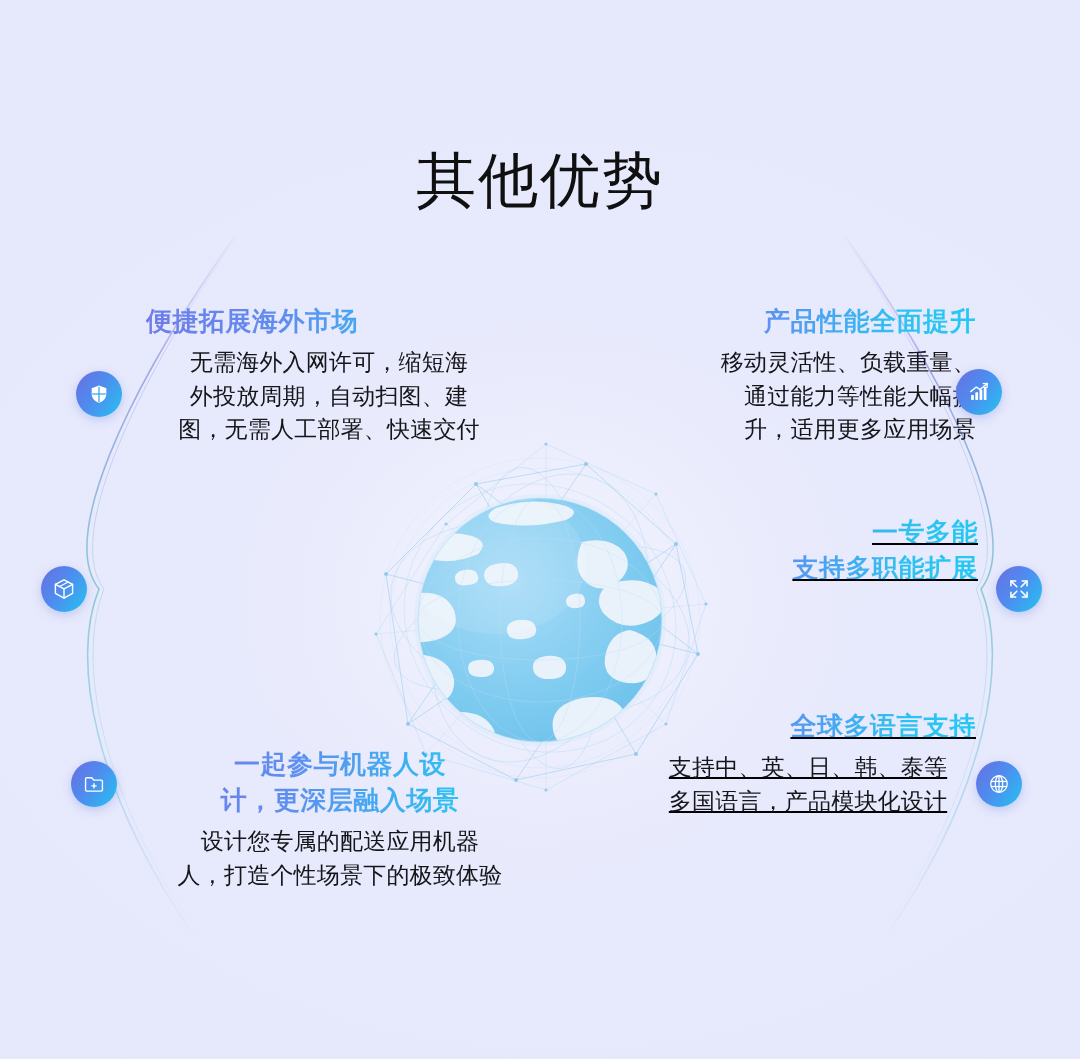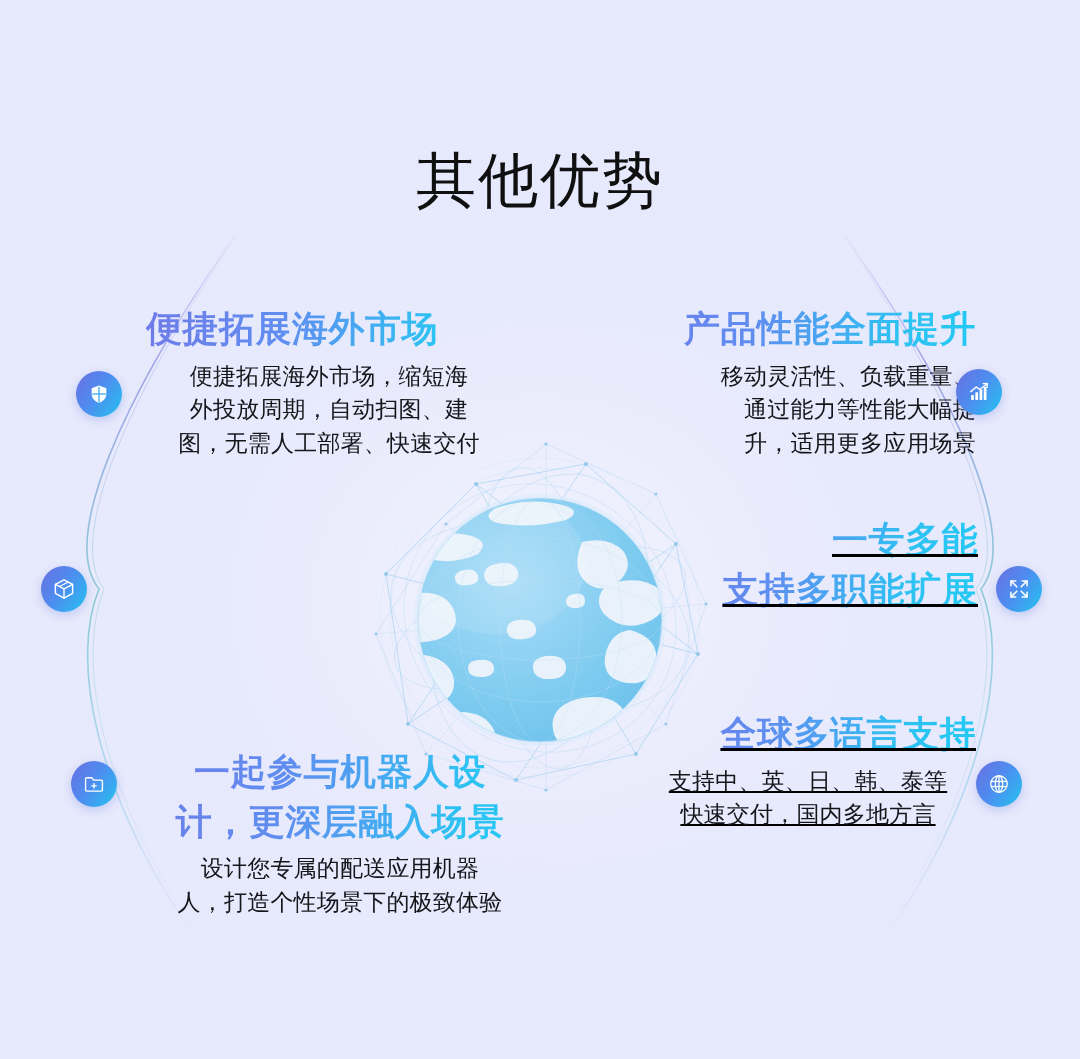--- a/index.html
+++ b/index.html
@@ -49,21 +49,21 @@
     letter-spacing: 2px;
     color: #101010;
   }
 
   
   .feature {
     position: absolute;
     z-index: 5;
   }
   .feature-heading {
-    font-size: 36px;
+    font-size: 26px;
     font-weight: bold;
     line-height: 1.38;
     letter-spacing: .5px;
     background: linear-gradient(100deg, #6f7be9 0%, #5f8ef0 38%, #2ec2f2 78%, #22c9f4 100%);
     -webkit-background-clip: text;
     background-clip: text;
     color: transparent;
     -webkit-text-fill-color: transparent;
     white-space: pre-line;
     margin: 0 0 6px 0;
@@ -245,21 +245,21 @@
         <ellipse cx="194" cy="196" rx="122" ry="82"></ellipse>
       </g>
     </g>
     <circle cx="194" cy="196" r="122" fill="none" stroke="#bcdff5" stroke-width="1" opacity="0.7"></circle>
   </svg>
 
   <h1 class="page-title">其他优势</h1>
 
   <div class="feature f-0">
     <div class="feature-heading">便捷拓展海外市场</div>
-    <div class="feature-body">便捷拓展海外市场，缩短海
+    <div class="feature-body">无需海外入网许可，缩短海
 外投放周期，自动扫图、建
 图，无需人工部署、快速交付</div>
   </div>
 
   <div class="feature f-1">
     <div class="feature-heading">产品性能全面提升</div>
     <div class="feature-body">移动灵活性、负载重量、
 通过能力等性能大幅提
 升，适用更多应用场景</div>
   </div>
@@ -273,21 +273,21 @@
   <div class="feature f-4">
     <div class="feature-heading">一起参与机器人设
 计，更深层融入场景</div>
     <div class="feature-body">设计您专属的配送应用机器
 人，打造个性场景下的极致体验</div>
   </div>
 
   <div class="feature f-5">
     <div class="feature-heading">全球多语言支持</div>
     <div class="feature-body">支持中、英、日、韩、泰等
-快速交付，国内多地方言</div>
+多国语言，产品模块化设计</div>
   </div>
 
   <div class="icon-badge b-0">
     <span>
       <svg width="22" height="22" viewBox="0 0 24 24" fill="none">
         <path d="M12 2.6 L20 5.6 V11.4 C20 16.4 16.6 20.2 12 21.6 C7.4 20.2 4 16.4 4 11.4 V5.6 Z" fill="#ffffff"></path>
         <path d="M12 4.4 L18.2 6.7 V11.4 C18.2 15.4 15.6 18.6 12 19.8 Z" fill="#2fa9ef" opacity="0.0"></path>
         <rect x="11.3" y="4.2" width="1.4" height="16.6" fill="#3aa9ee"></rect>
         <rect x="4.6" y="11.3" width="14.8" height="1.4" fill="#3aa9ee"></rect>
       </svg>

